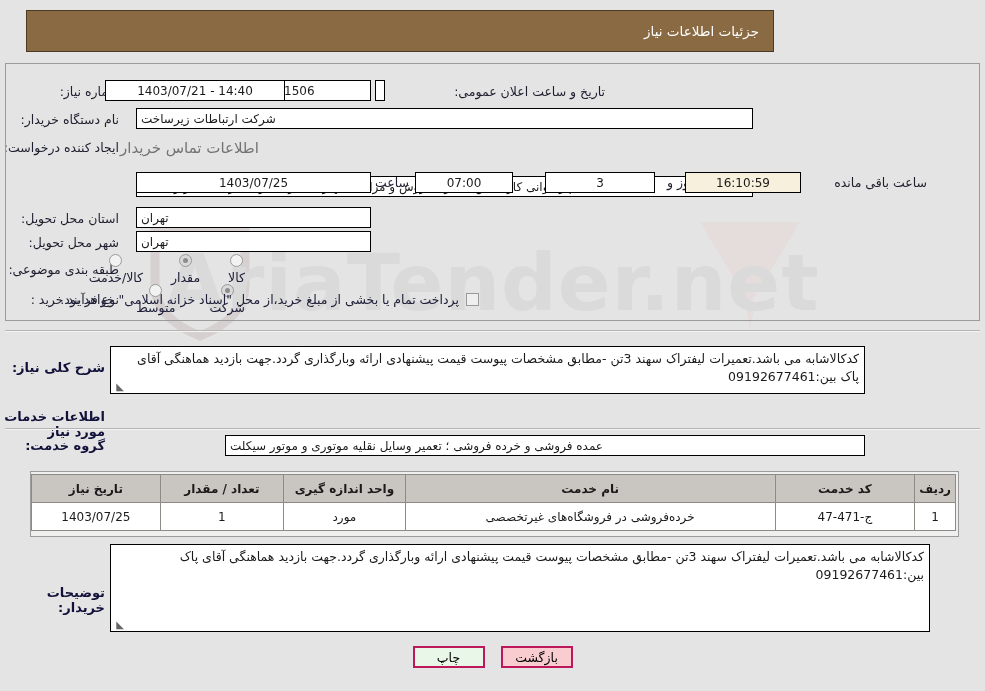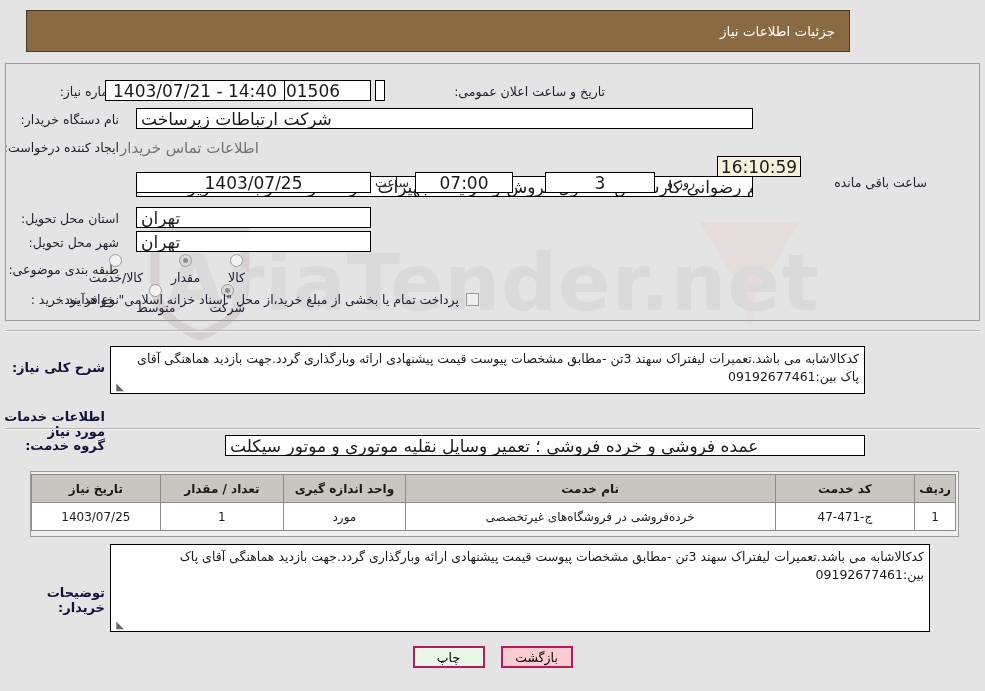--- a/index.html
+++ b/index.html
@@ -15,41 +15,41 @@
   .page { position: relative; width: 985px; height: 691px; }
 
   
   .watermark {
     position: absolute; left: 0; top: 210px; width: 985px; height: 190px;
     pointer-events: none; z-index: 0; opacity: .45;
   }
 
   
   .header-bar {
-    position: absolute; left: 26px; top: 10px; width: 824px; height: 42px;
+    position: absolute; left: 26px; top: 10px; width: 748px; height: 42px;
     background: #8a6a43; border: 1px solid #4a3a23;
     display: flex; align-items: center; justify-content: flex-start;
     padding-right: 14px; z-index: 2;
   }
   .header-title { color: #ffffff; font-size: 13.5px; letter-spacing: .2px; }
 
   
   .info-panel {
     position: absolute; left: 5px; top: 63px; width: 975px; height: 258px;
     border: 1px solid #9b9b9b; background: transparent; z-index: 1;
   }
   .row {
     position: absolute; display: flex; align-items: center; height: 22px;
     justify-content: flex-start;
   }
   .lbl { font-size: 12.5px; color: #1e1e2e; white-space: nowrap; }
   .fld {
     border: 1px solid #000; background: #fff; height: 21px;
     display: flex; align-items: center; padding: 0 4px;
-    font-size: 17px; overflow: hidden; white-space: nowrap;
+    font-size: 12px; overflow: hidden; white-space: nowrap;
   }
   .fld.center { justify-content: center; }
   .fld.right { justify-content: flex-end; }
   .fld.beige { background: #f6f0dc; }
 
   .link { color: #737373; font-size: 15px; text-decoration: none; white-space: nowrap; cursor: pointer; text-align: right; }
 
   .radio {
     width: 13px; height: 13px; border-radius: 50%;
     border: 1px solid #9a9a9a; background: #f2f2f2;
@@ -157,21 +157,21 @@
     <span class="lbl">ایجاد کننده درخواست:</span>
   </div>
   <div class="fld right" style="position:absolute; right:232px; top:136px; width:617px;margin-top:40px;">کاظم رضوانی کارشناس مسئول فروش و مزایده تجهیزات مازاد شرکت ارتباطات زیرساخت</div>
   <a class="link" style="position:absolute; left:120px; top:139px;">اطلاعات تماس خریدار</a>
 
   <div class="fld center" style="position:absolute; right:614px; top:172px; width:235px;">1403/07/25</div>
   <span class="lbl" style="position:absolute; right:576px; top:175px;">ساعت</span>
   <div class="fld center" style="position:absolute; right:472px; top:172px; width:98px;">07:00</div>
   <div class="fld center" style="position:absolute; right:330px; top:172px; width:110px;">3</div>
   <span class="lbl" style="position:absolute; right:290px; top:175px;">روز و</span>
-  <div class="fld beige center" style="position:absolute; right:184px; top:156px; width:84px;">16:10:59</div>
+  <div class="fld beige center" style="position:absolute; right:184px; top:172px; width:116px;">16:10:59</div>
   <span class="lbl" style="position:absolute; right:58px; top:175px;margin-left:32px;">ساعت باقی مانده</span>
 
   <div class="row" style="right:866px; top:207px;">
     <span class="lbl">استان محل تحویل:</span>
   </div>
   <div class="fld right" style="position:absolute; right:614px; top:207px; width:235px;">تهران</div>
 
   <div class="row" style="right:866px; top:231px;">
     <span class="lbl">شهر محل تحویل:</span>
   </div>

